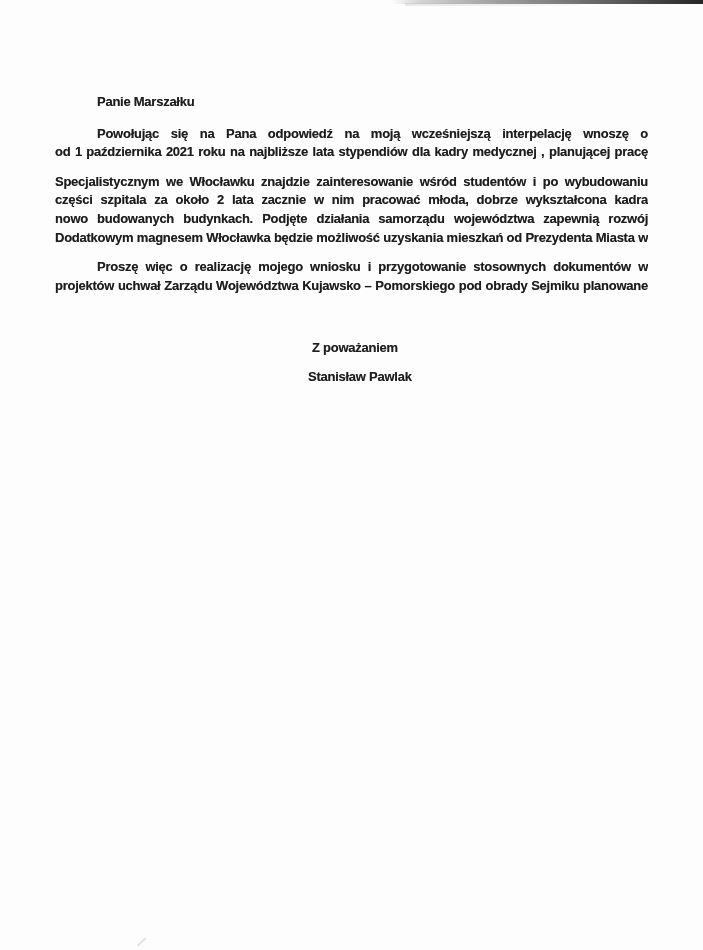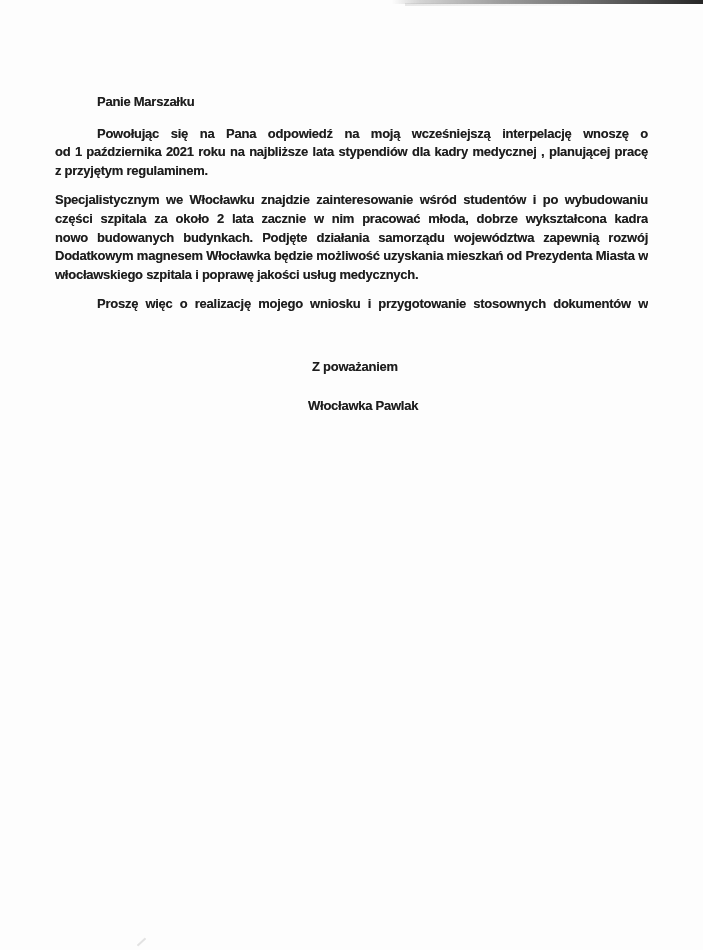--- a/index.html
+++ b/index.html
@@ -89,21 +89,21 @@
     overflow: hidden;
     text-align: justify;
     text-align-last: justify;
   }
   .line.indent { text-indent: 42px; }
   .line.last  { text-align-last: left; }
   .closing-block { margin-top: 44px; margin-left: 253px; }
   .closing {
     height: 18.6px;
     line-height: 18.6px;
-    margin-bottom: 20px;
+    margin-bottom: 10px;
     margin-left: 4px;
   }
   .signer {
     height: 18.6px;
     line-height: 18.6px;
   }
 </style>
 </head>
 <body>
 
@@ -114,33 +114,32 @@
   <div class="artifact right-strip"></div>
   <div class="artifact bottom-mark"></div>
 
   <div class="letter">
     <div class="salutation">Panie Marszałku</div>
 
     <div id="paragraphs">
         <div class="para">
           <div class="line indent">Powołując się na Pana odpowiedź na moją wcześniejszą interpelację wnoszę o uruchomienie</div>
           <div class="line">od 1 października 2021 roku na najbliższe lata stypendiów dla kadry medycznej , planującej pracę we</div>
-          <div class="line last">z przyjętym regulaminem.</div>
         </div>
         <div class="para">
           <div class="line">Specjalistycznym we Włocławku znajdzie zainteresowanie wśród studentów i po wybudowaniu nowej</div>
           <div class="line">części szpitala za około 2 lata zacznie w nim pracować młoda, dobrze wykształcona kadra medyczna.</div>
           <div class="line">nowo budowanych budynkach. Podjęte działania samorządu województwa zapewnią rozwój</div>
           <div class="line">Dodatkowym magnesem Włocławka będzie możliwość uzyskania mieszkań od Prezydenta Miasta w</div>
-          <div class="line last">włocławskiego szpitala i poprawę jakości usług medycznych.</div>
         </div>
         <div class="para">
           <div class="line indent">Proszę więc o realizację mojego wniosku i przygotowanie stosownych dokumentów w formie</div>
+          <div class="line">projektów uchwał Zarządu Województwa Kujawsko – Pomorskiego pod obrady Sejmiku planowane</div>
         </div>
       </div>
 
     <div class="closing-block">
       <div class="closing">Z poważaniem</div>
-      <div class="signer">Włocławka Pawlak</div>
+      <div class="signer">Stanisław Pawlak</div>
     </div>
   </div>
 
 </div>
 
 </body></html>

